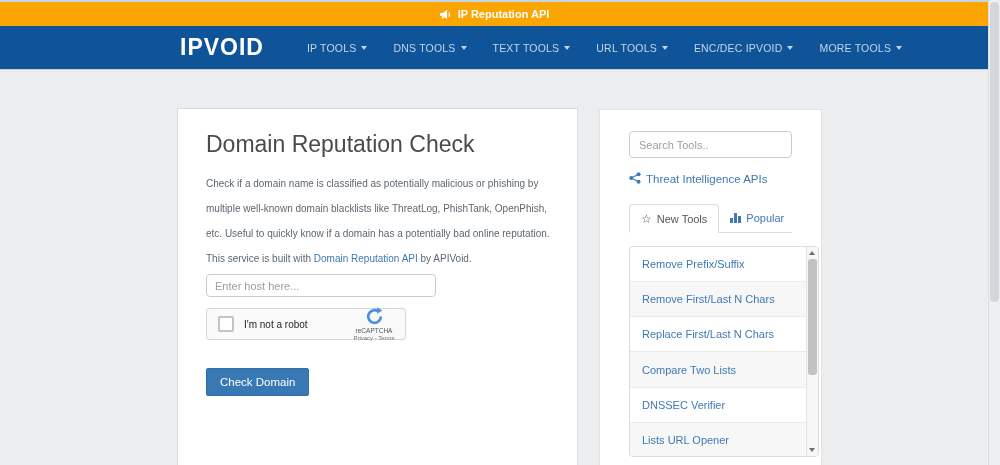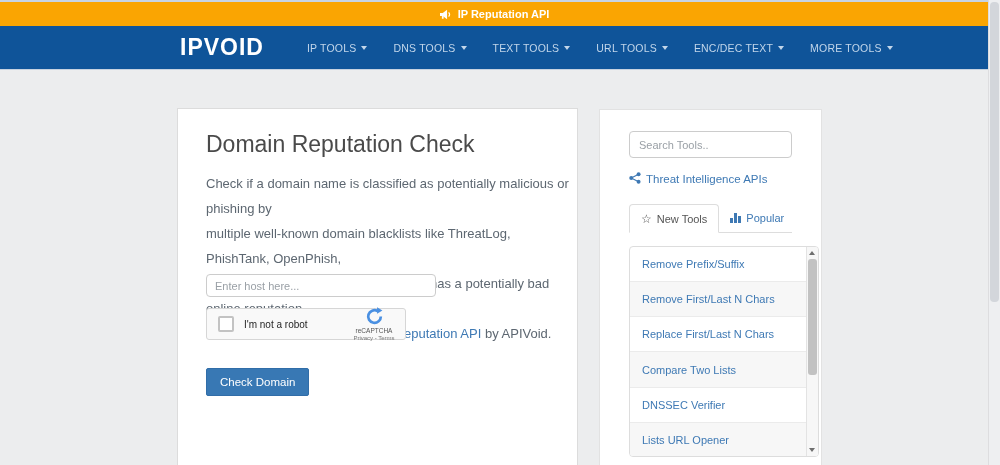--- a/index.html
+++ b/index.html
@@ -47,21 +47,21 @@
   .main-card {
     position:absolute; left:177px; top:108px; width:401px; height:357px;
     background:#FFFFFF; border:1px solid #DCDCDC; border-bottom:none;
   }
   .page-title {
     position:absolute; left:28px; top:22px;
     font-size:23px; font-weight:400; color:#4A4A4A;
   }
   .description {
     position:absolute; left:28px; top:62px; width:365px;
-    font-size:13px; color:#5D6771; line-height:25px;
+    font-size:10px; color:#5D6771; line-height:25px;
   }
   .description a, .text-link { color:#3E79B4; text-decoration:none; cursor:pointer; }
 
   .host-input {
     position:absolute; left:28px; top:165px; width:230px; height:23px;
     border:1px solid #CCCCCC; border-radius:4px; padding:0 8px;
     font-size:11px; color:#333; font-family:"Liberation Sans", sans-serif;
   }
   .host-input::placeholder { color:#9AA0A6; }
 
@@ -196,21 +196,21 @@
         <span>TEXT TOOLS</span>
         <span class="caret"></span>
       </div>
 
       <div class="nav-item">
         <span>URL TOOLS</span>
         <span class="caret"></span>
       </div>
 
       <div class="nav-item">
-        <span>ENC/DEC TEXT</span>
+        <span>ENC/DEC IPVOID</span>
         <span class="caret"></span>
       </div>
 
       <div class="nav-item">
         <span>MORE TOOLS</span>
         <span class="caret"></span>
       </div>
 
   </div>
 </div>

